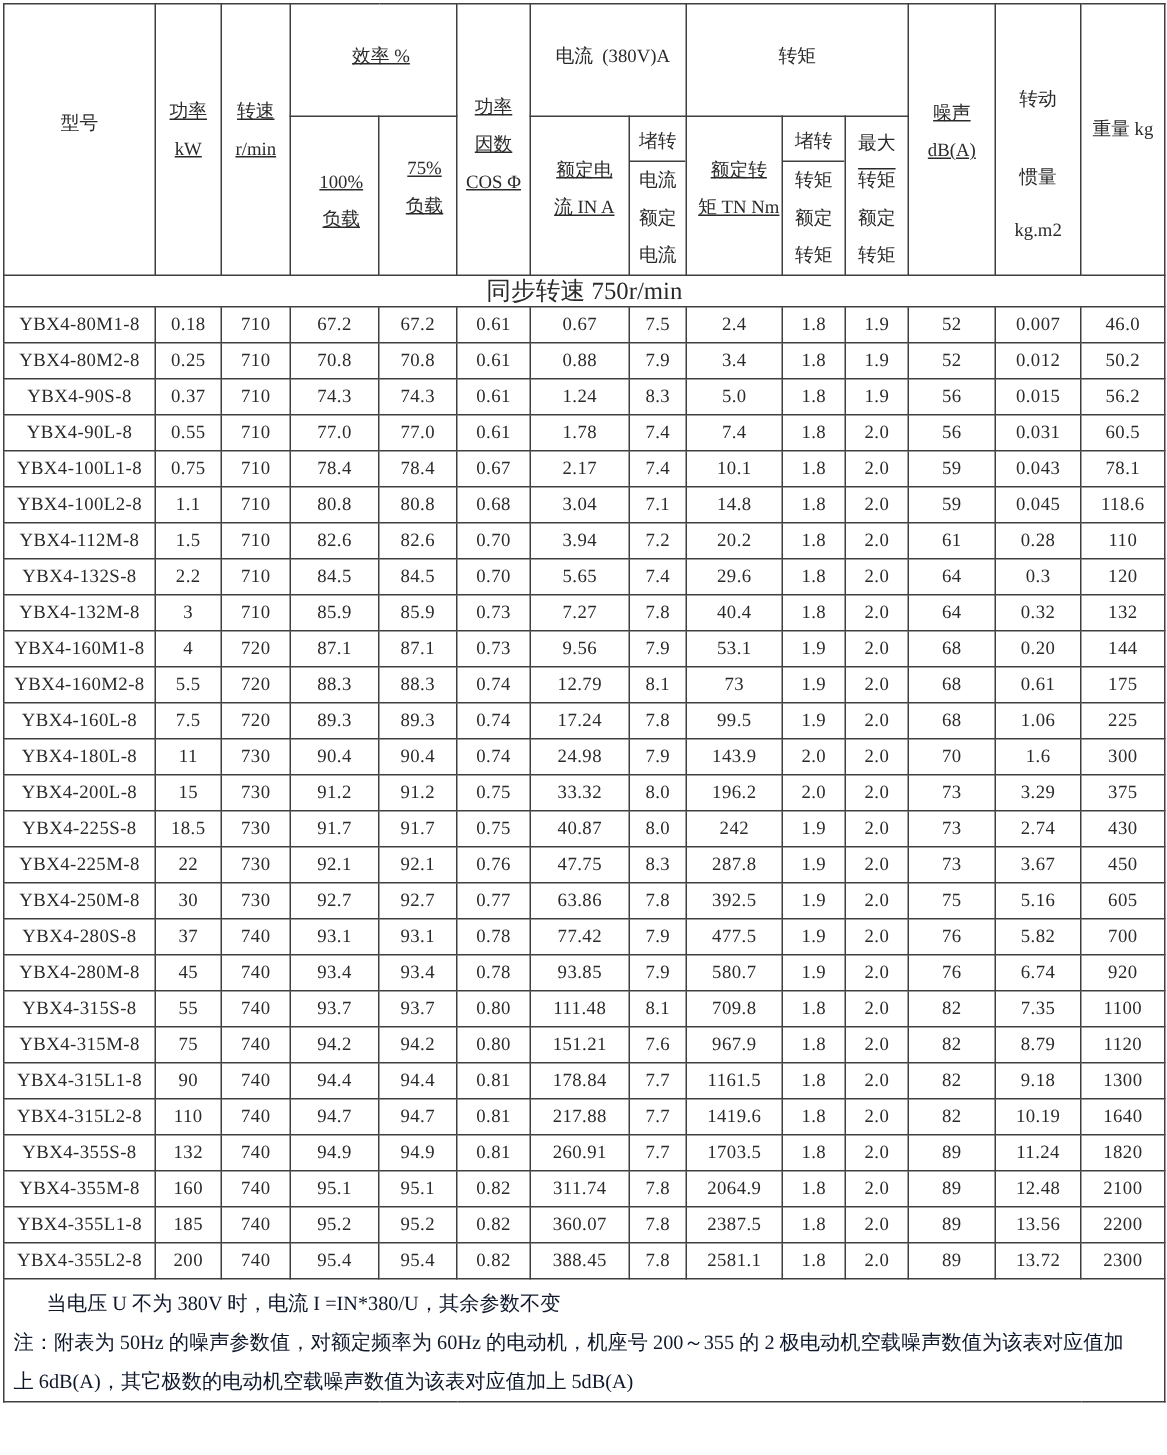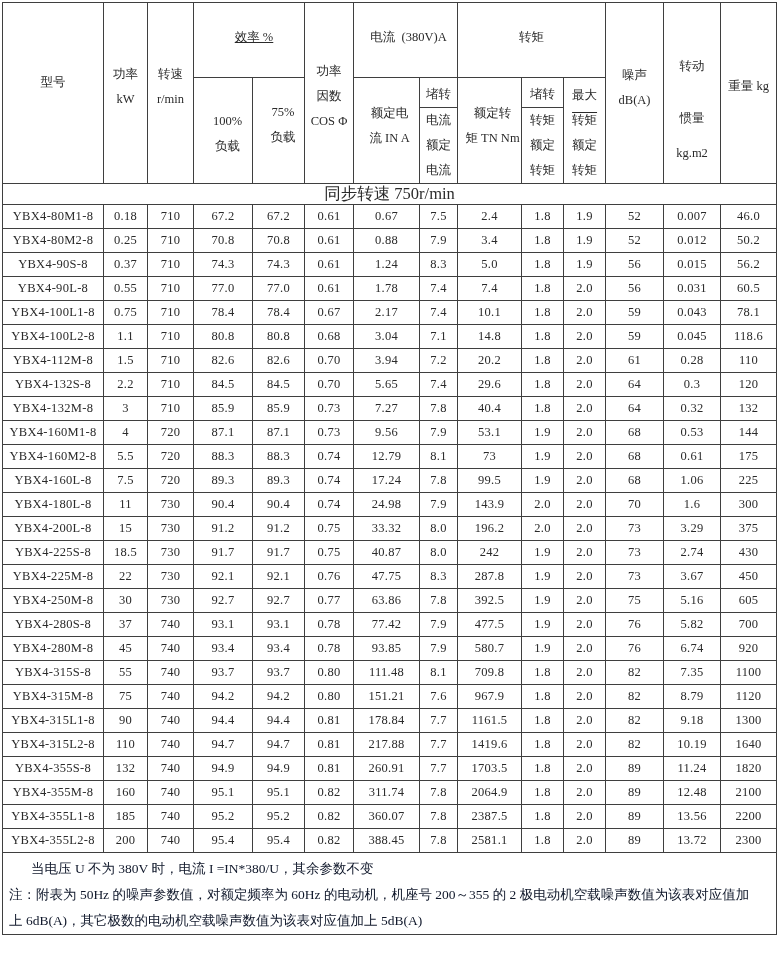--- a/index.html
+++ b/index.html
@@ -16,21 +16,21 @@
     border:1px solid #3f3f3f; font-weight:normal; text-align:center;
     vertical-align:middle; font-size:12.5px; color:#2a2a2a; overflow:hidden;
   }
   
   tr.h1 > th { height:75px; }
   tr.h2 > th { height:105px; }
   .va-b { vertical-align:bottom; }
   .va-t { vertical-align:top; }
   .ta-l { text-align:left; }
   .pre  { white-space:pre; }
-  .stack span { display:block; line-height:25px; }
+  .stack span { display:block; line-height:25px;text-decoration:underline; }
   th.model-h { padding-bottom:22px; }
   th.power-h, th.speed-h { padding-bottom:12px; }
   th.eff-h   { padding-bottom:5px; padding-left:10px;text-decoration:underline; }
   th.pf-h    { padding-top:6px; }
   th.cur-h   { padding-bottom:5px; padding-left:6px; }
   th.tq-h    { padding-bottom:5px; }
   th.load100-h { padding-top:7px; padding-left:9px; }
   th.load75-h  { padding-bottom:12px; padding-left:9px; }
   th.rated-h   { padding-bottom:10px; padding-left:6px; }
   th.noise-h   { padding-bottom:10px; }
@@ -320,21 +320,21 @@
           <td>720</td>
           <td>87.1</td>
           <td>87.1</td>
           <td>0.73</td>
           <td>9.56</td>
           <td>7.9</td>
           <td>53.1</td>
           <td>1.9</td>
           <td>2.0</td>
           <td>68</td>
-          <td>0.53</td>
+          <td>0.20</td>
           <td>144</td>
         </tr>
         <tr>
           <td>YBX4-160M2-8</td>
           <td>5.5</td>
           <td>720</td>
           <td>88.3</td>
           <td>88.3</td>
           <td>0.74</td>
           <td>12.79</td>

